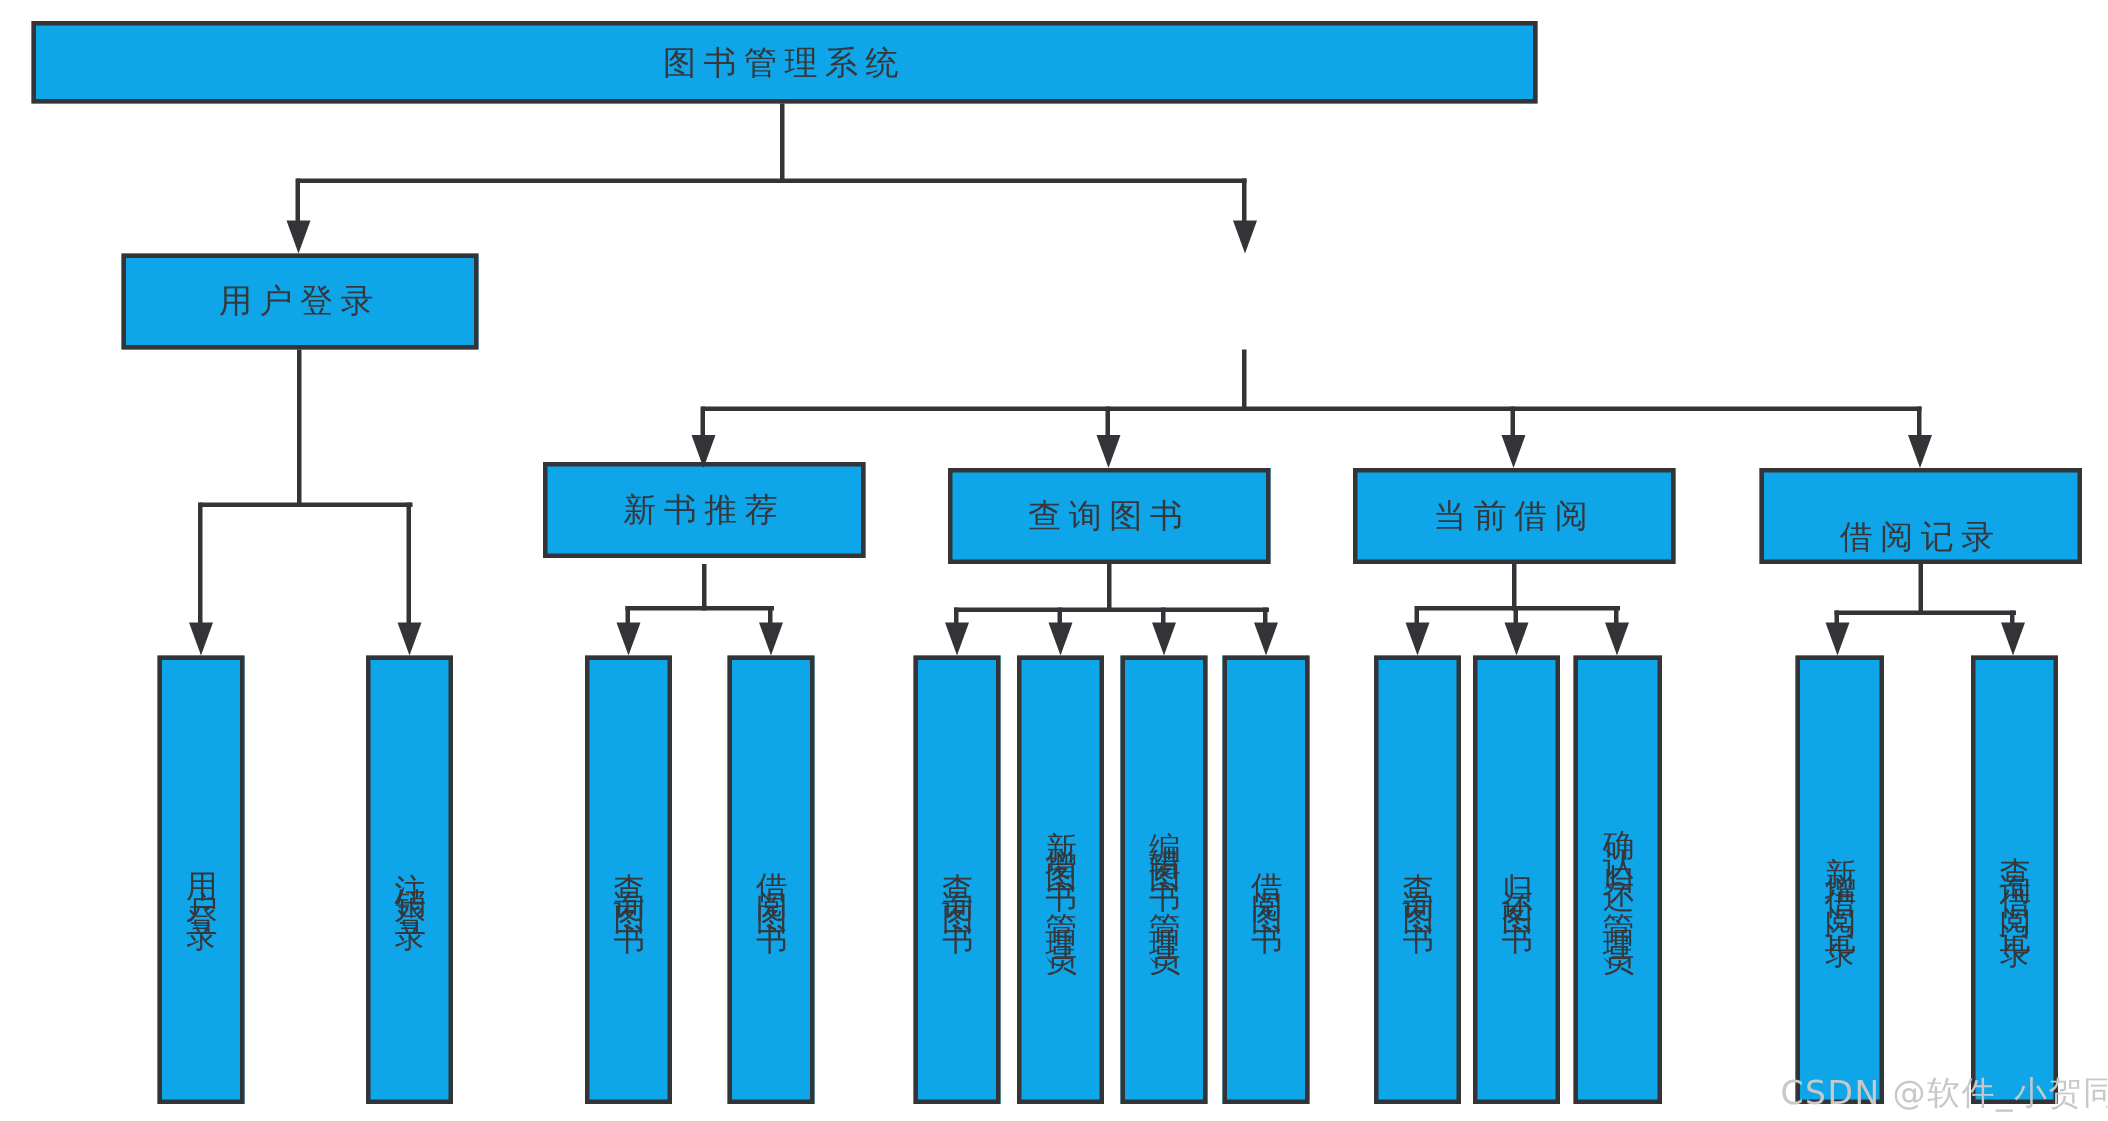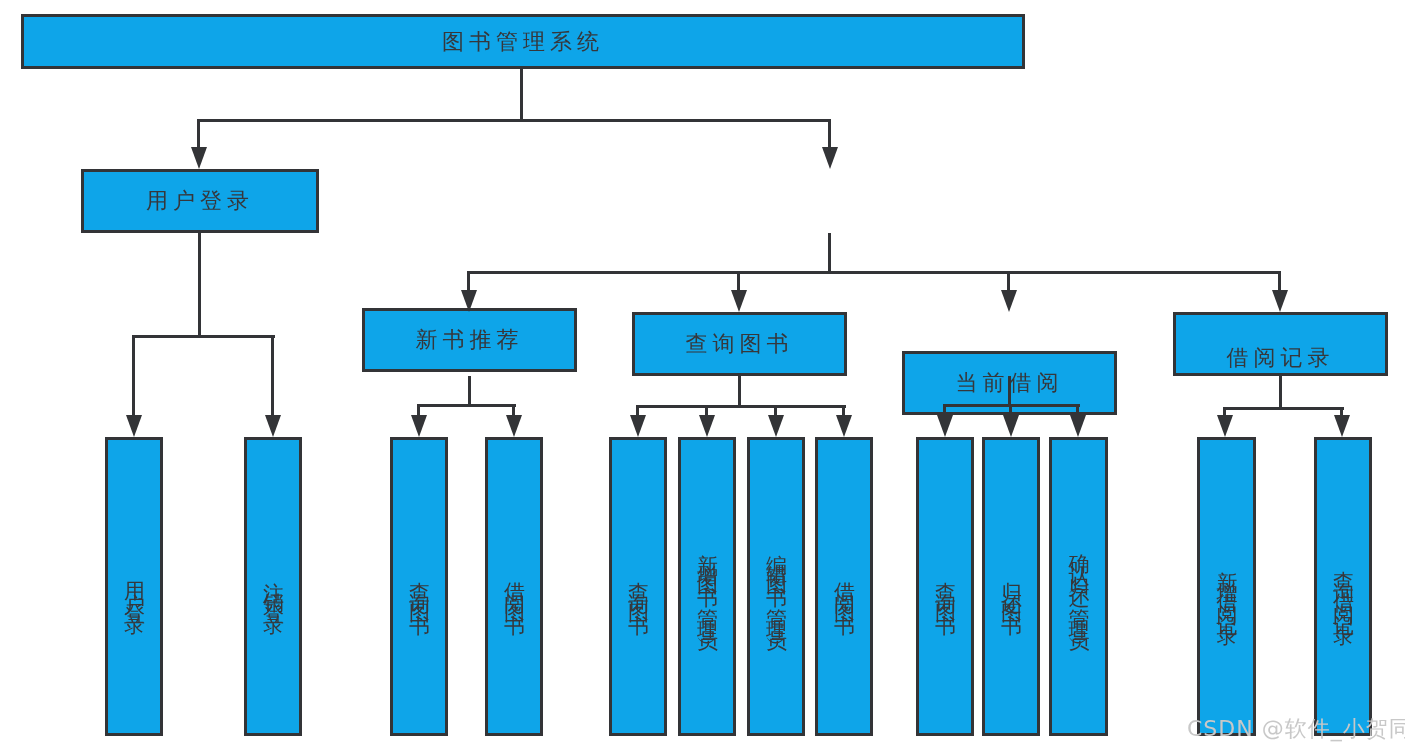--- a/index.html
+++ b/index.html
@@ -53,21 +53,21 @@
   <div class="node" style="left:81px;top:169px;width:238px;height:64px;">
     <span>用户登录</span>
   </div>
 
   <div class="node" style="left:362px;top:308px;width:215px;height:64px;">
     <span>新书推荐</span>
   </div>
   <div class="node" style="left:632px;top:312px;width:215px;height:64px;">
     <span>查询图书</span>
   </div>
-  <div class="node" style="left:902px;top:312px;width:215px;height:64px;margin-top:39px;">
+  <div class="node" style="left:902px;top:312px;width:215px;height:64px;">
     <span>当前借阅</span>
   </div>
   <div class="node" style="left:1173px;top:312px;width:215px;height:64px;align-items:flex-end;">
     <span>借阅记录</span>
   </div>
 
   <div class="node leaf" style="left:105px;top:437px;width:58px;height:299px;">
     <span class="vtext">用户登录</span>
   </div>
   <div class="node leaf" style="left:244px;top:437px;width:58px;height:299px;">

